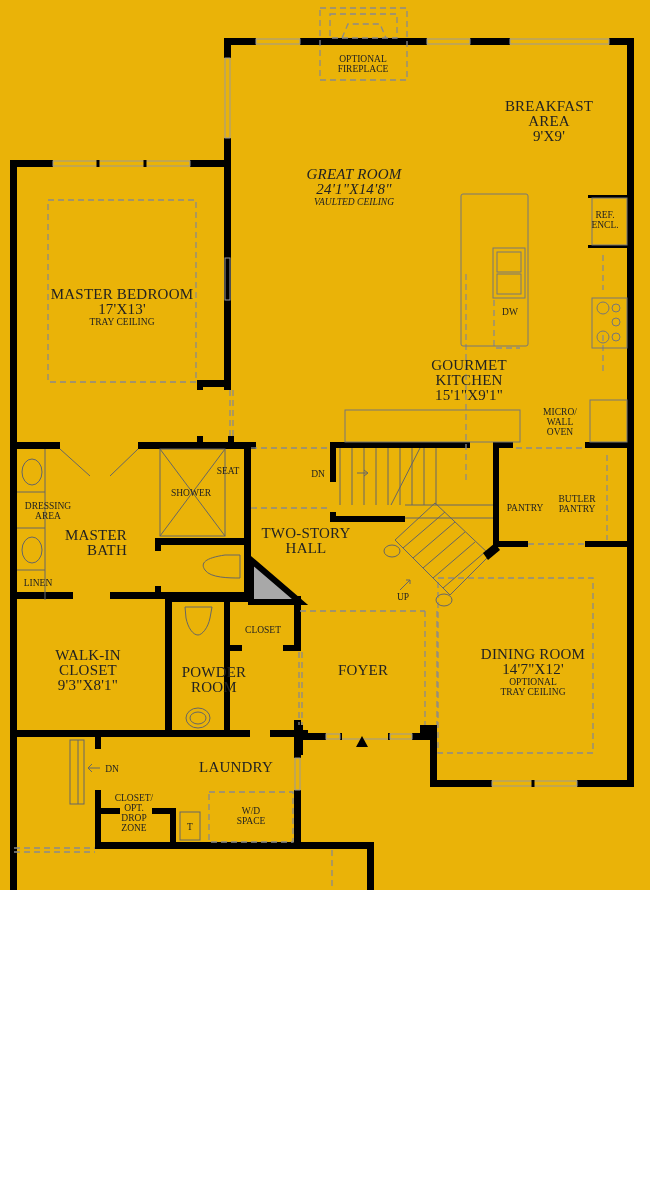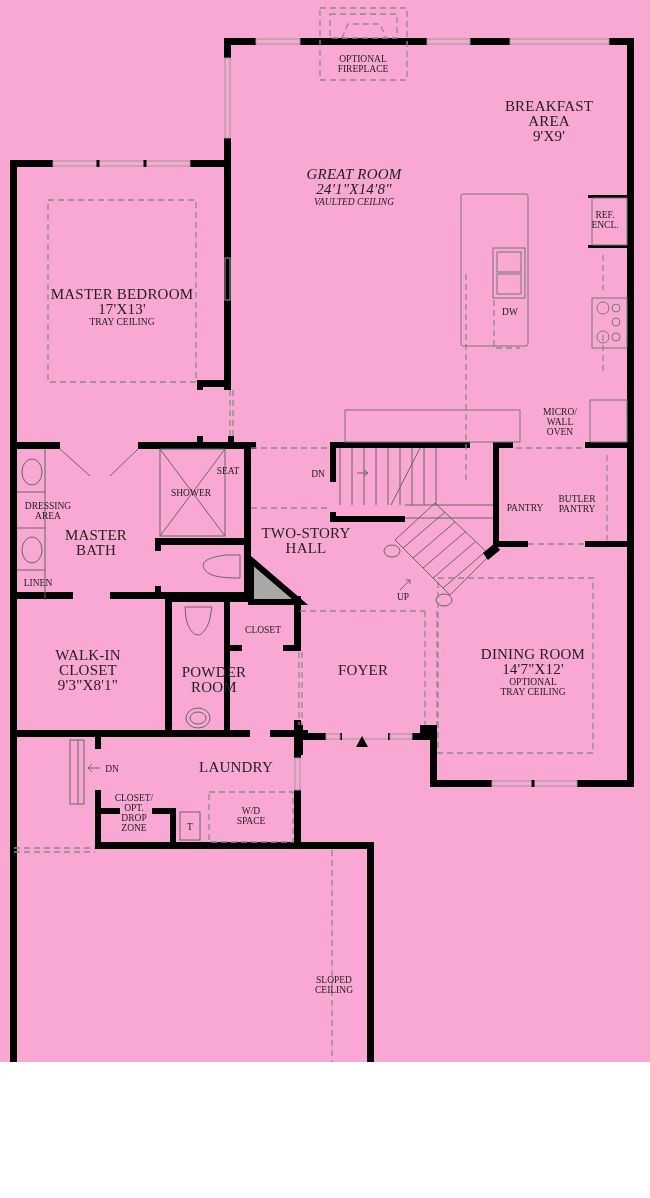--- a/index.html
+++ b/index.html
@@ -1,16 +1,16 @@
 <!DOCTYPE html>
 <html><head>
 <meta charset="utf-8">
 <style>
   html, body { margin: 0; padding: 0; background: #ffffff; }
-  #plan { position: relative; width: 650px; height: 1062px; background: #f9a8d4; overflow: hidden; }
+  #plan { position: relative; width: 650px; height: 890px; background: #eab308; overflow: hidden; }
   #plan svg { position: absolute; left: 0; top: 0; }
   .lbl { position: absolute; text-align: center; font-family: "Liberation Serif", "DejaVu Serif", serif; color: #222; line-height: 1; white-space: nowrap; transform: translateX(-50%); }
   .lbl .big { font-size: 15px; letter-spacing: 0.2px; display: block; line-height: 15px; }
   .lbl .sm { font-size: 10.5px; display: block; line-height: 11px; }
   .lbl .xs { font-size: 9.5px; display: block; line-height: 10px; }
   .title { position: absolute; left: 447px; top: 818px; font-family: "Liberation Serif", "DejaVu Serif", serif; font-weight: bold; font-size: 25px; color: #111; }
   .copyright { position: absolute; left: 3px; top: 1154px; font-family: "Liberation Sans", "DejaVu Sans", sans-serif; font-size: 10px; color: #555; white-space: nowrap; }
 </style>
 </head>
 <body>
@@ -235,35 +235,40 @@
     <span class="big">24'1"X14'8"</span>
     <span class="xs">VAULTED CEILING</span>
   </div>
   <div class="lbl" style="left:605px;top:210px;">
     <span class="xs">REF.</span>
     <span class="xs">ENCL.</span>
   </div>
   <div class="lbl" style="left:510px;top:307px;">
     <span class="xs">DW</span>
   </div>
+  <div class="lbl" style="left:469px;top:358px;">
+    <span class="big">GOURMET</span>
+    <span class="big">KITCHEN</span>
+    <span class="big">15'1"X9'1"</span>
+  </div>
   <div class="lbl" style="left:560px;top:407px;">
     <span class="xs">MICRO/</span>
     <span class="xs">WALL</span>
     <span class="xs">OVEN</span>
   </div>
   <div class="lbl" style="left:122px;top:287px;">
     <span class="big">MASTER BEDROOM</span>
     <span class="big">17'X13'</span>
     <span class="xs">TRAY CEILING</span>
   </div>
   <div class="lbl" style="left:48px;top:501px;">
     <span class="xs">DRESSING</span>
     <span class="xs">AREA</span>
   </div>
-  <div class="lbl" style="left:96px;top:528px;">
+  <div class="lbl" style="left:96px;top:528px;text-align:right;">
     <span class="big">MASTER</span>
     <span class="big">BATH</span>
   </div>
   <div class="lbl" style="left:38px;top:578px;">
     <span class="xs">LINEN</span>
   </div>
   <div class="lbl" style="left:191px;top:488px;">
     <span class="xs">SHOWER</span>
   </div>
   <div class="lbl" style="left:228px;top:466px;">

